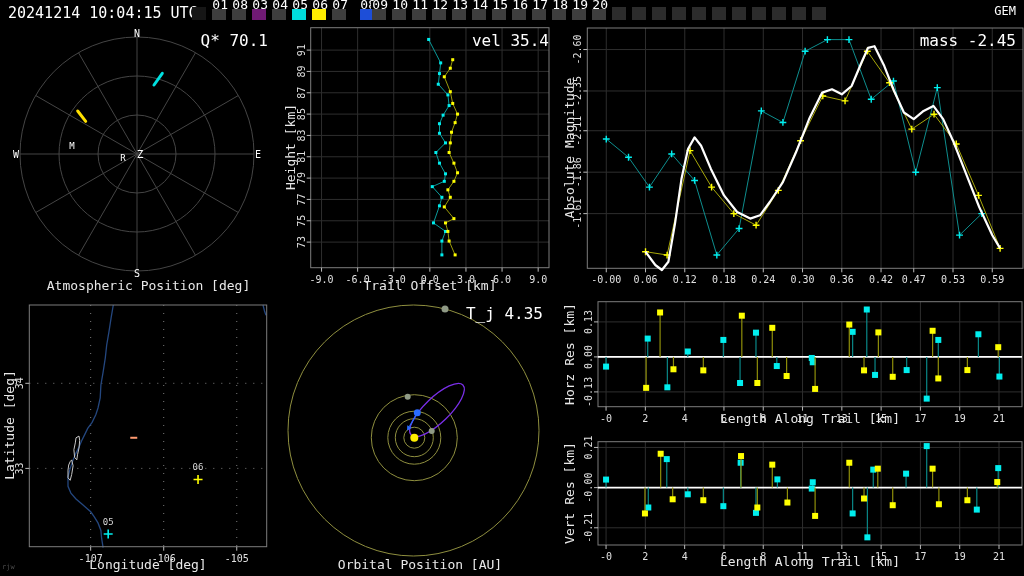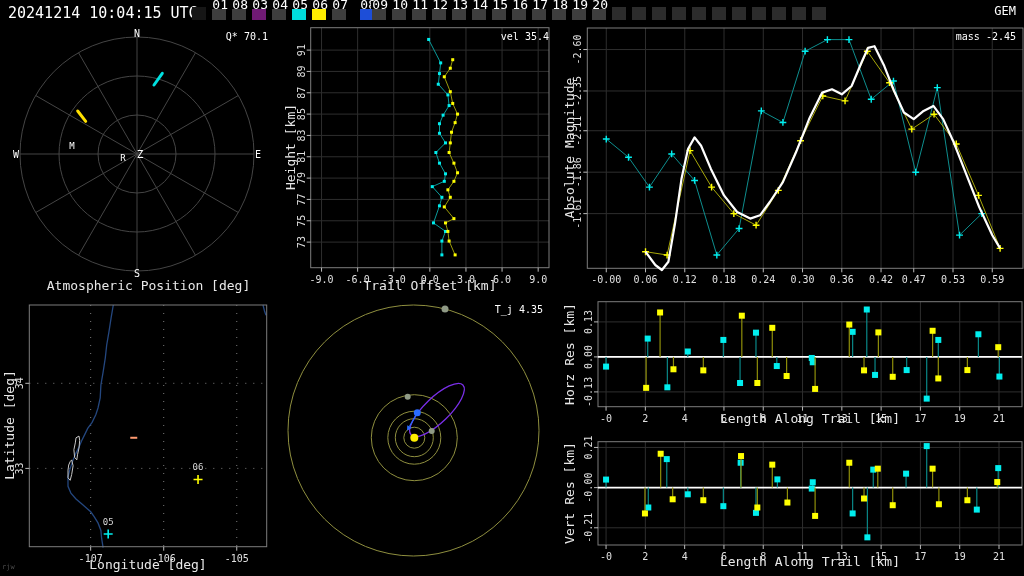--- a/index.html
+++ b/index.html
@@ -1,21 +1,21 @@
 <!DOCTYPE html>
 <html><head>
 <meta charset="utf-8">
 <style>
   * { margin:0; padding:0; box-sizing:border-box; }
   html,body { background:#000; width:1024px; height:576px; overflow:hidden;
     font-family:"DejaVu Sans Mono","Liberation Mono",monospace; }
   #stage { position:relative; width:1024px; height:576px; background:#000; }
   .panel { position:absolute; overflow:visible; }
   .panel svg { position:absolute; left:0; top:0; overflow:visible; }
-  .stat { position:absolute; color:#fff; font-size:10px; white-space:pre; }
+  .stat { position:absolute; color:#fff; font-size:16px; white-space:pre; }
   .xtitle { position:absolute; color:#e8e8e8; font-size:13px; text-align:center; white-space:pre; }
   .vlabel { position:absolute; color:#e8e8e8; font-size:13px; white-space:nowrap;
     transform:translate(-50%,-50%) rotate(-90deg); }
   #topbar { position:absolute; left:0; top:0; width:1024px; height:25px; }
   #timestamp { position:absolute; left:8px; top:4px; color:#fff; font-size:15px; white-space:pre; }
   #shower { position:absolute; right:8px; top:4px; color:#fff; font-size:12px; }
   #framestrip { position:absolute; left:192px; top:0; width:650px; height:25px; }
   .fbox { position:absolute; top:7px; width:14px; height:13px; }
   .fbox .num { position:absolute; right:-3px; top:-6px; font-size:13px; line-height:8px;
     color:#fff; background:#000; padding:0 1px; }
@@ -412,20 +412,21 @@
           <line x1="137.3" y1="117.7" x2="129.5" y2="131.5" stroke="#2a6cff" stroke-width="1.3"></line>
           <polygon points="127.03971371666049,135.85281419360066 127.23653661932765,130.22065113266345 131.76346338067233,132.77934886733655" fill="#2a6cff"></polygon>
         </g>
         <circle cx="134.3" cy="142.7" r="4" fill="#ffee00"></circle>
         <circle cx="151.7" cy="136" r="3" fill="#8f9a86"></circle>
         <circle cx="137.3" cy="117.7" r="3.5" fill="#2a6cff"></circle>
         <circle cx="127.7" cy="101.7" r="3" fill="#8f9a86"></circle>
         <circle cx="165" cy="14" r="3.5" fill="#8f9a86"></circle>
       </svg>
     <div class="stat" style="right:17px;top:9px;">T_j 4.35</div>
+    <div class="xtitle" style="left:0;width:280px;top:262px;">Orbital Position [AU]</div>
   </div>
 
   <div class="panel" id="p-horz" style="left:560px;top:295px;width:464px;height:135px;">
     <svg width="464" height="135">
         <g>
           <line x1="46.05560704355885" x2="46.05560704355885" y1="6.7" y2="111.7" stroke="#2e2e2e" stroke-width="1"></line>
           <line x1="85.35125115848007" x2="85.35125115848007" y1="6.7" y2="111.7" stroke="#2e2e2e" stroke-width="1"></line>
           <line x1="124.6468952734013" x2="124.6468952734013" y1="6.7" y2="111.7" stroke="#2e2e2e" stroke-width="1"></line>
           <line x1="163.94253938832253" x2="163.94253938832253" y1="6.7" y2="111.7" stroke="#2e2e2e" stroke-width="1"></line>
           <line x1="203.23818350324373" x2="203.23818350324373" y1="6.7" y2="111.7" stroke="#2e2e2e" stroke-width="1"></line>

